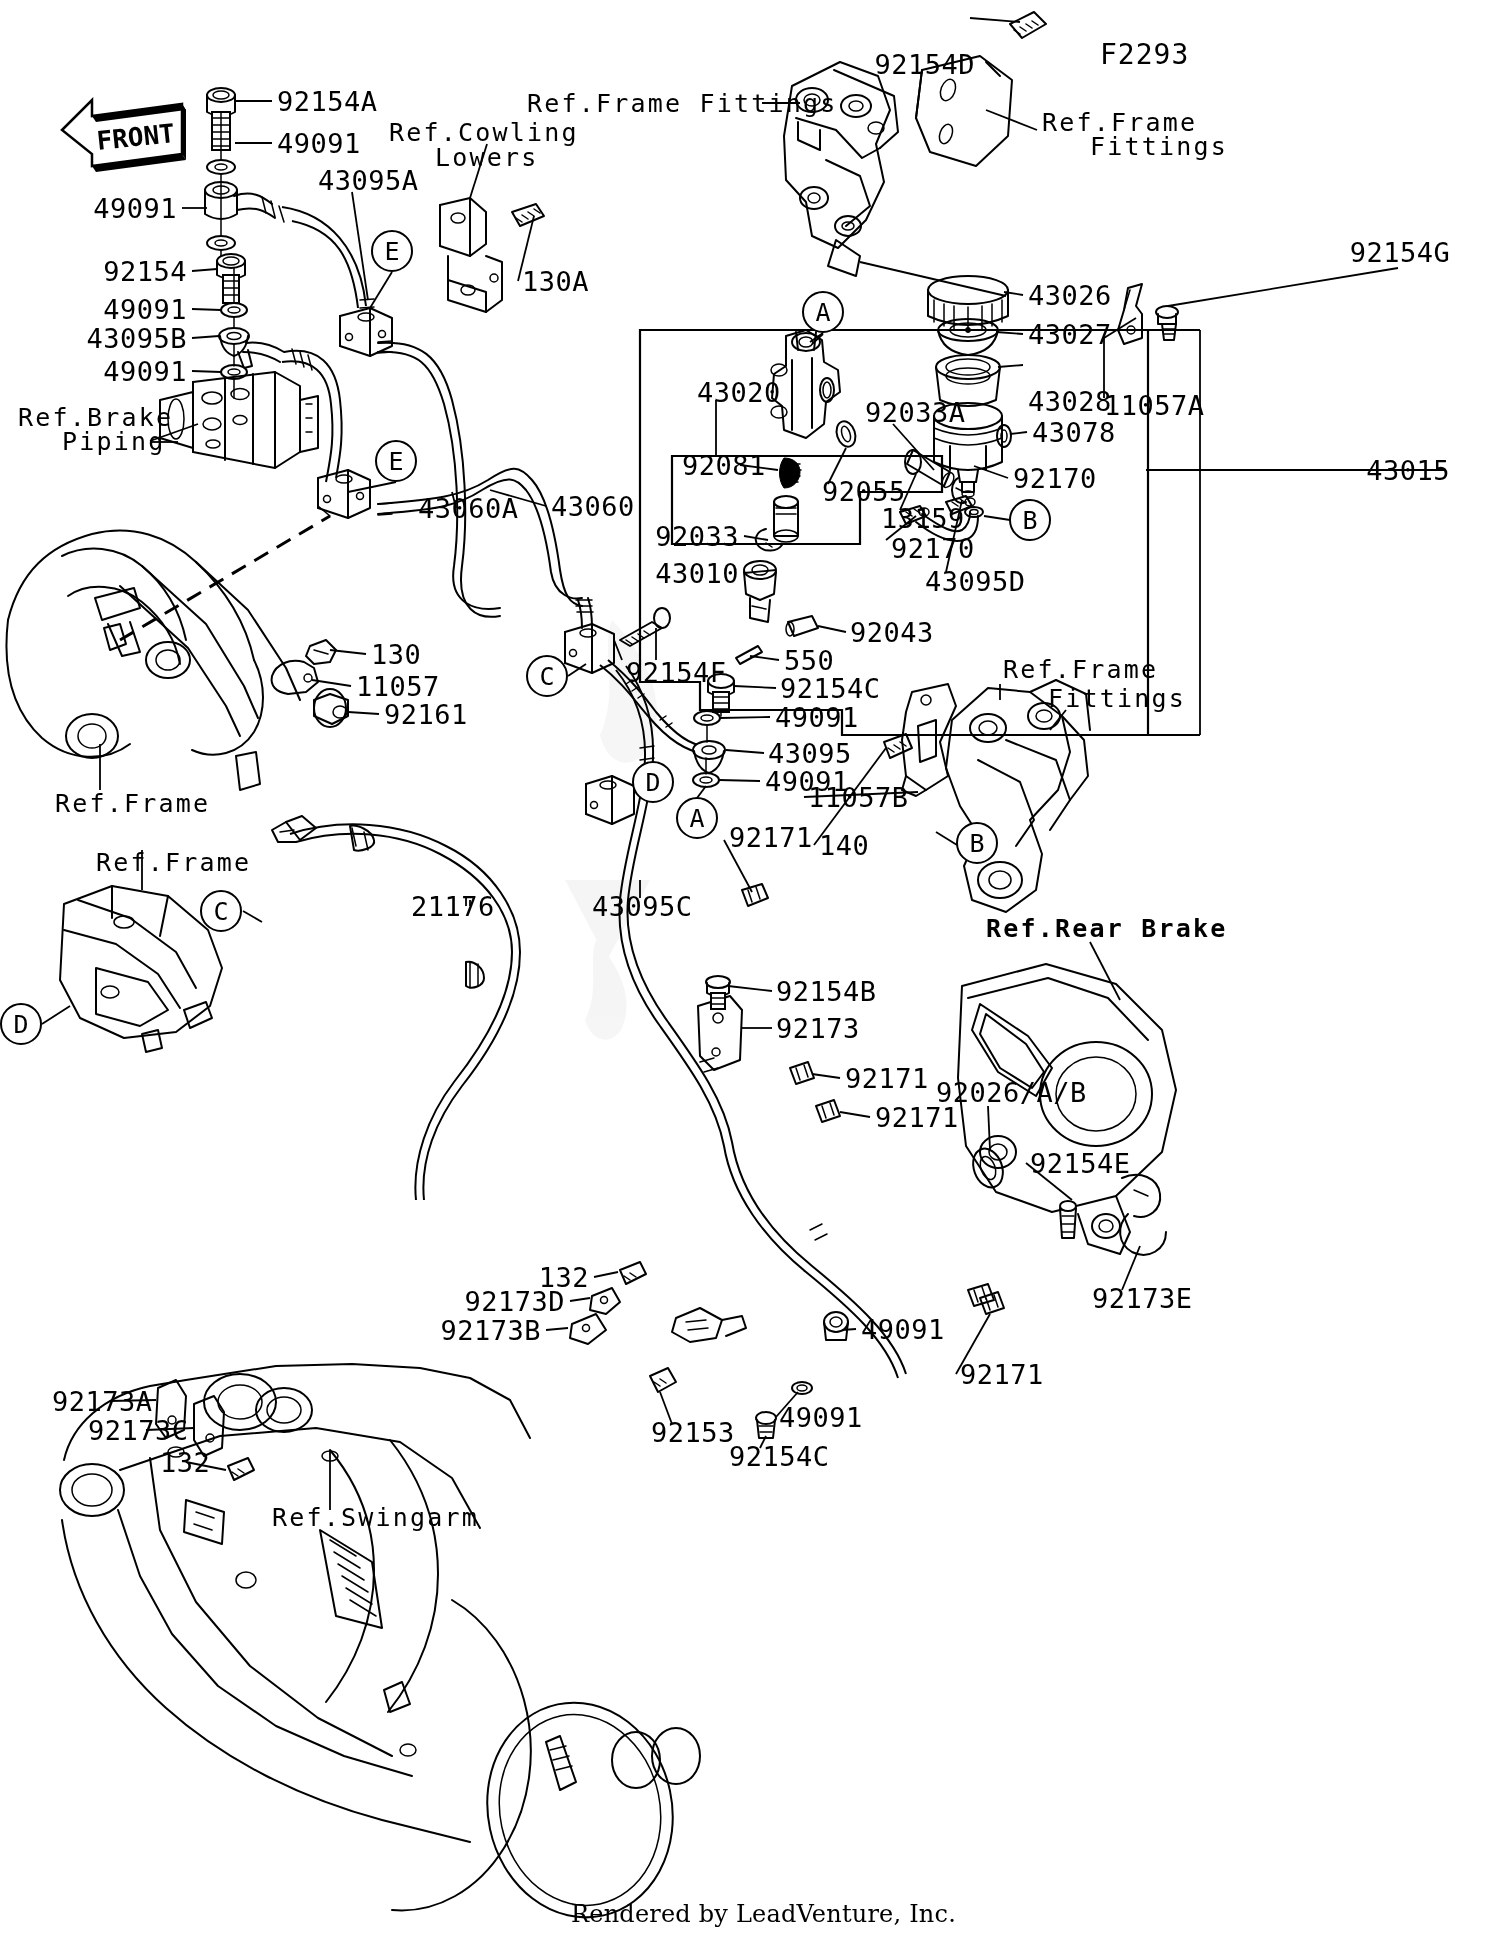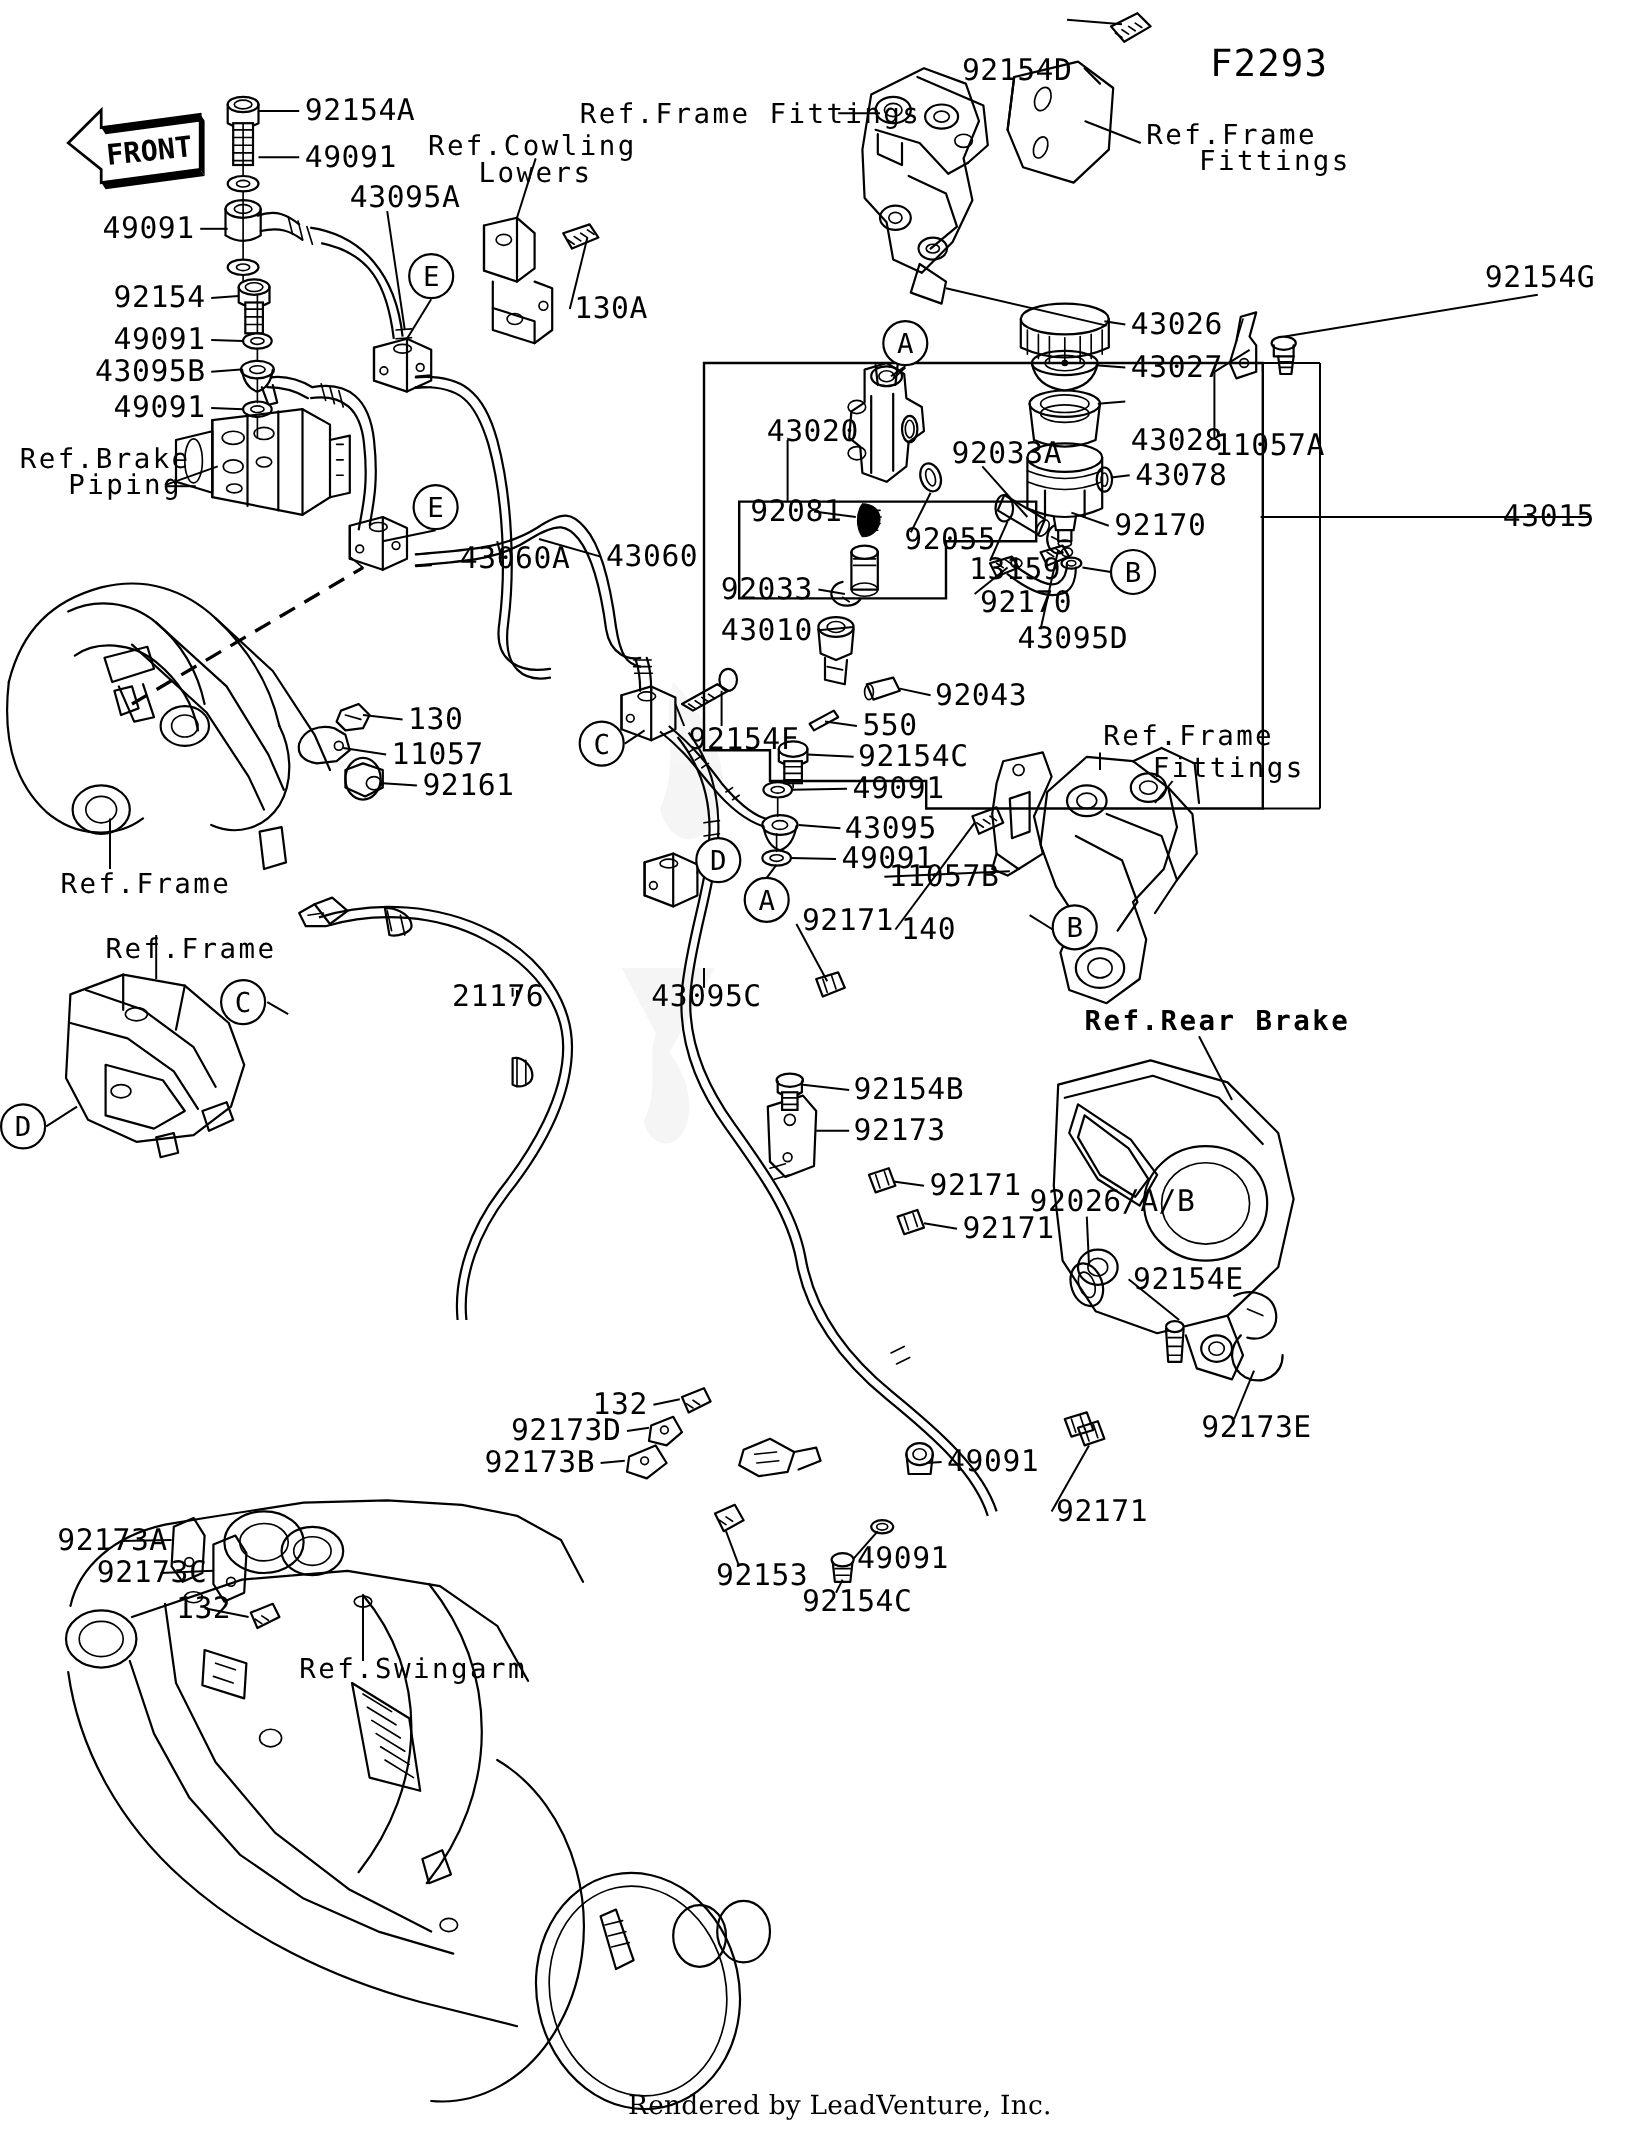--- a/index.html
+++ b/index.html
@@ -40,21 +40,21 @@
     font-size: 25px;
     letter-spacing: 2.2px;
   }
   .lbl.r  { transform: translate(-100%, -50%); }   
   .lbl.l  { transform: translate(0, -50%); }       
   .lbl.c  { transform: translate(-50%, -50%); }
 
   .sheetcode {
     position: absolute;
     font-family: "DejaVu Sans Mono", monospace;
-    font-size: 34px;
+    font-size: 28px;
     letter-spacing: 1px;
   }
   .footer {
     position: absolute;
     font-family: "DejaVu Serif", serif;
     font-size: 24px;
     letter-spacing: 0.2px;
   }
   
   .bubble {

